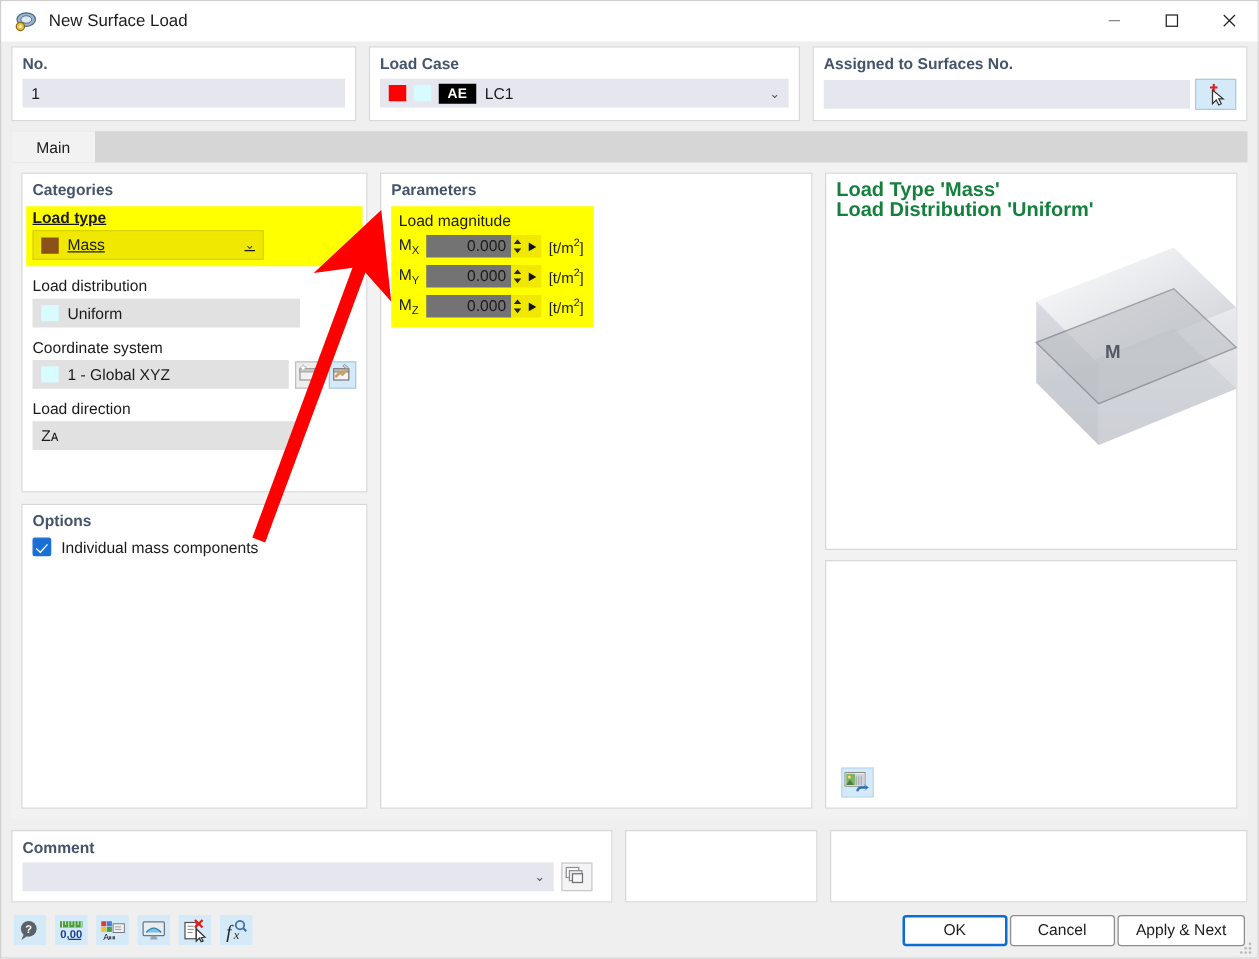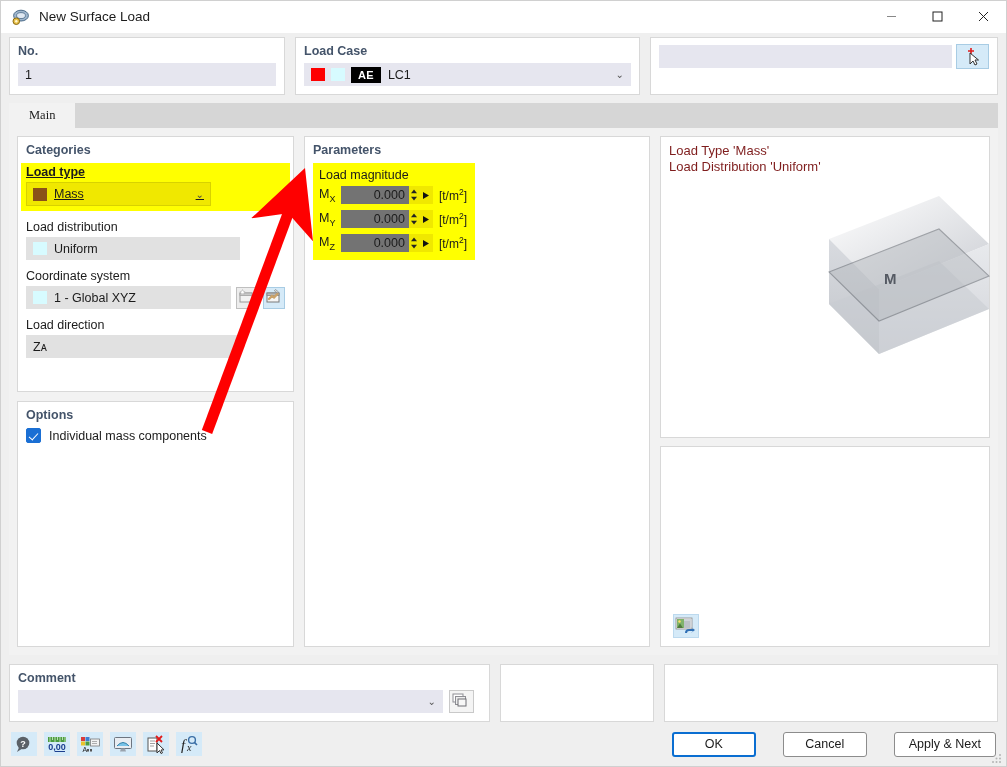--- a/index.html
+++ b/index.html
@@ -92,21 +92,20 @@
     background:#d6d6d6;
     display:flex; align-items:flex-end;
     border-bottom:none;
     position:relative;
   }
   .tab {
     height:25px; padding:0 20px;
     display:flex; align-items:center;
     font-size:12.5px; color:#1b1b1b;
     background:#d6d6d6;
-    font-family:Liberation Serif, serif;
   }
   .tab.active { background:#f2f2f2; }
 
   
   .body {
     flex:1 1 auto;
     margin:0 8px 0 8px;
     background:#f2f2f2;
     display:flex;
     gap:10px;
@@ -182,21 +181,21 @@
   .tri {
     width:14px; height:18px; background:#f0e800;
     display:flex; align-items:center; justify-content:center;
     font-size:9px; color:#111;
   }
   .punit { font-size:12px; margin-left:6px; }
   .punit sup { font-size:8.5px; }
 
   
   .preview { flex:0 0 302px; }
-  .prev-line { font-size:13px; color:#7f1d1d; line-height:15.5px; }
+  .prev-line { font-size:16px; color:#15803d; line-height:15.5px;font-weight:bold; }
   .prev-canvas { flex:1 1 auto; position:relative; }
   .prev-bottom { flex:1 1 auto; display:flex; align-items:flex-end; }
   .imgbtn {
     width:26px; height:24px; background:#d5eaf8; border:1px solid #bcd9ee;
     position:relative; margin:2px 0 0 4px;
   }
 
   
   .commentrow {
     margin:9px 8px 0 8px; display:flex; gap:10px; flex:0 0 auto;
@@ -217,21 +216,21 @@
   
   .footer {
     flex:0 0 44px; display:flex; align-items:center;
     padding:0 10px; gap:7px;
   }
   .ticon {
     width:26px; height:24px; background:#d5eaf8;
     display:flex; align-items:center; justify-content:center;
     position:relative;
   }
-  .btns { margin-left:auto; display:flex; gap:27px; }
+  .btns { margin-left:auto; display:flex; gap:2px; }
   .btn {
     height:25px; min-width:84px; padding:0 14px;
     border:1px solid #8c8c8c; background:#ffffff; border-radius:3px;
     font-size:12.5px; color:#1b1b1b;
     display:flex; align-items:center; justify-content:center;
   }
   .btn.primary { border:2px solid #0a6ed1; min-width:84px; }
   .btn.wide { min-width:96px; }
 
   .arrow-layer {
@@ -287,20 +286,21 @@
       <div class="field combo">
         <span class="sw sw-red"></span>
         <span class="sw sw-cyan" style="margin-left:6px"></span>
         <span class="badge-ae">AE</span>
         <span>LC1</span>
         <span class="chev">⌄</span>
       </div>
     </div>
 
     <div class="gbox tb-as">
+      <div class="gbox-title">Assigned to Surfaces No.</div>
       <div style="display:flex;align-items:center;">
         <div class="field"></div>
         <div class="pickbtn">
           <svg width="20" height="18" viewBox="0 0 20 18">
             <path d="M5 3 L11 3 M8 0 L8 6" stroke="#e01b1b" stroke-width="1.6" fill="none"></path>
             <path d="M7 5 L7 16 L10 13 L12 17 L14 16 L12 12 L15.5 12 Z" fill="#fff" stroke="#333" stroke-width="1"></path>
           </svg>
         </div>
       </div>
     </div>

